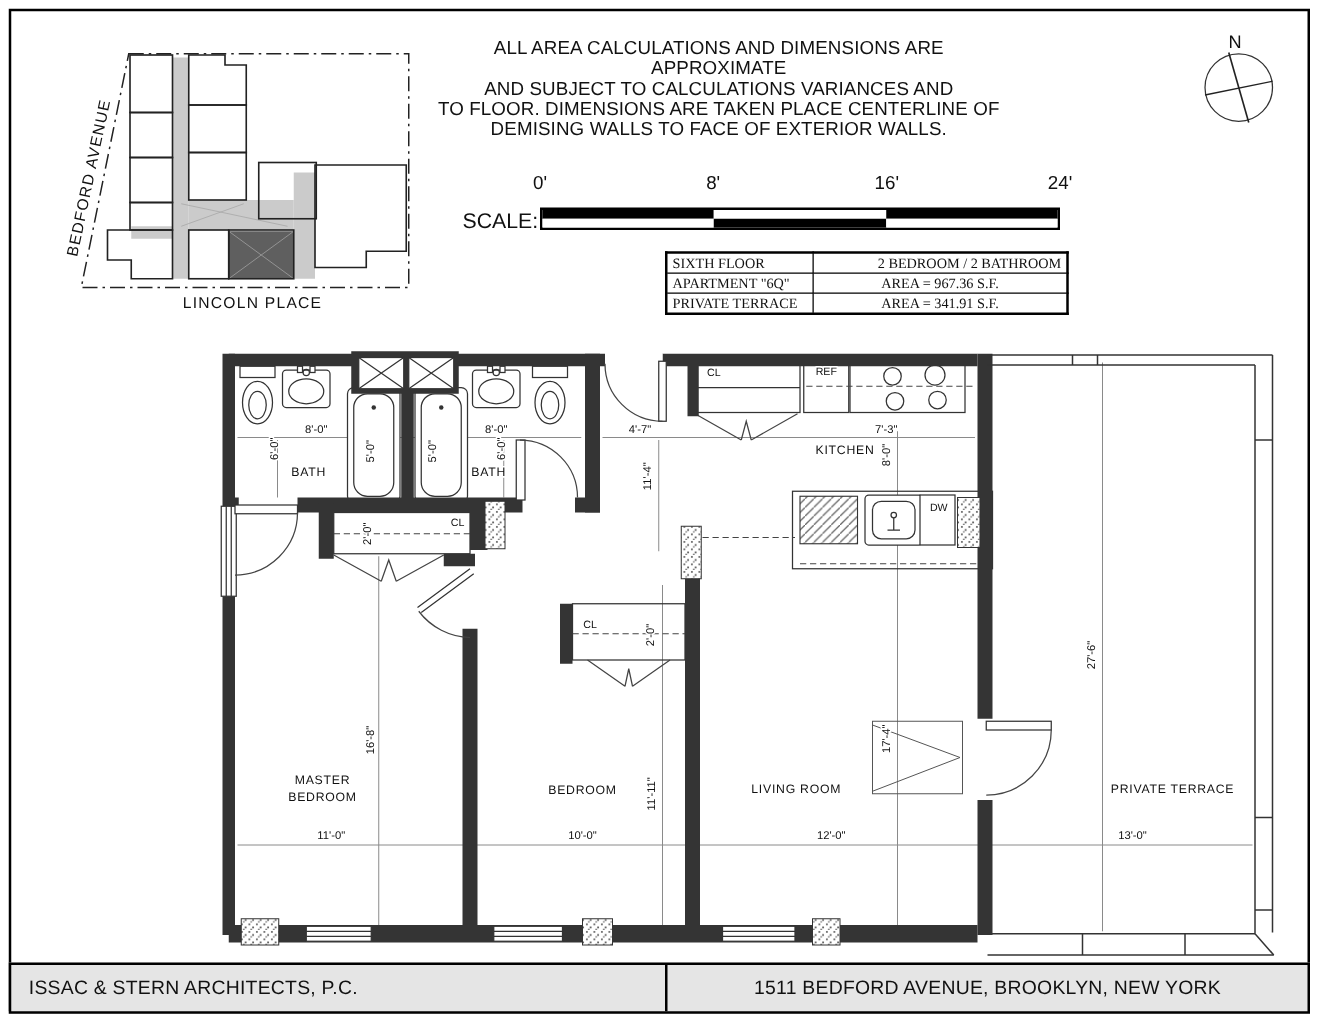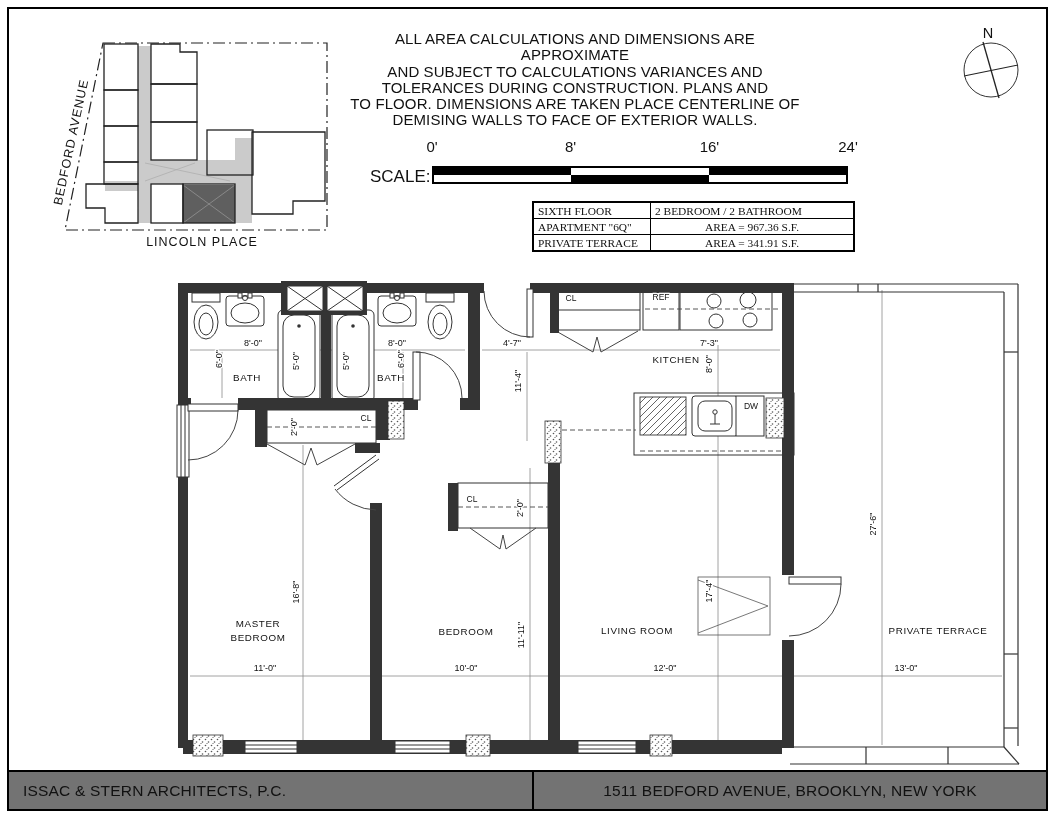--- a/index.html
+++ b/index.html
@@ -13,23 +13,23 @@
   #scalebar .tick{position:absolute;top:0;font-size:15px;transform:translateX(-50%);}
   #bar{position:absolute;left:0;top:28px;width:412px;height:14px;border:2px solid #000;font-size:0;}
   #bar .row{height:7px;}
   #bar .c{display:inline-block;width:33.333%;height:7px;}
   .blk{background:#000;} .wht{background:#fff;}
   
   #info-table{left:532px;top:201px;border-collapse:collapse;border:2px solid #000;}
   #info-table td{border:1.5px solid #000;font-size:11.4px;height:15px;padding:0 4px;white-space:nowrap;font-family:Liberation Serif, serif;}
   #info-table td.l{width:108px;}
   #info-table td.r{width:194px;text-align:center;}
-  #info-table tr:first-child td.r{text-align:left;}
+  #info-table tr:first-child td.r{text-align:right;}
   
-  #footer{left:7px;top:770px;width:1037px;height:37px;border:2px solid #000;display:flex;background:#737373;}
+  #footer{left:7px;top:770px;width:1037px;height:37px;border:2px solid #000;display:flex;background:#e5e5e5;}
   #footer .cell{display:flex;align-items:center;font-size:15.5px;letter-spacing:.2px;}
   #footer .left{width:509px;border-right:2px solid #000;padding-left:14px;}
   #footer .right{flex:1;justify-content:center;}
   
   .t{font-family:"Liberation Sans",sans-serif;fill:#111;paint-order:stroke;stroke:#fff;stroke-width:2.6px;stroke-linejoin:round;}
   .s85{font-size:8.5px;} .s9{font-size:9px;} .room{font-size:9.8px;letter-spacing:.6px;}
   .w{fill:#343434;}
   .tn{fill:#fff;stroke:#333;stroke-width:1px;}
   .nf{fill:none;stroke:#333;stroke-width:1px;}
   .arc{fill:none;stroke:#444;stroke-width:1px;}
@@ -39,21 +39,20 @@
   .site-outline{fill:none;stroke:#222;stroke-width:1.3px;}
 </style>
 </head>
 <body>
 
 <div class="abs" id="page-border"></div>
 
 <div class="abs" id="disclaimer">
   <div>ALL AREA CALCULATIONS AND DIMENSIONS ARE APPROXIMATE</div>
   <div>AND SUBJECT TO CALCULATIONS VARIANCES AND</div>
-  <div>TOLERANCES DURING CONSTRUCTION. PLANS AND</div>
   <div>TO FLOOR. DIMENSIONS ARE TAKEN PLACE CENTERLINE OF</div>
   <div>DEMISING WALLS TO FACE OF EXTERIOR WALLS.</div>
 </div>
 
 <div class="abs" id="scale-label">SCALE:</div>
 <div class="abs" id="scalebar">
   <span class="tick" style="left:0%">0'</span>
   <span class="tick" style="left:33.3%">8'</span>
   <span class="tick" style="left:66.7%">16'</span>
   <span class="tick" style="left:100%">24'</span>

